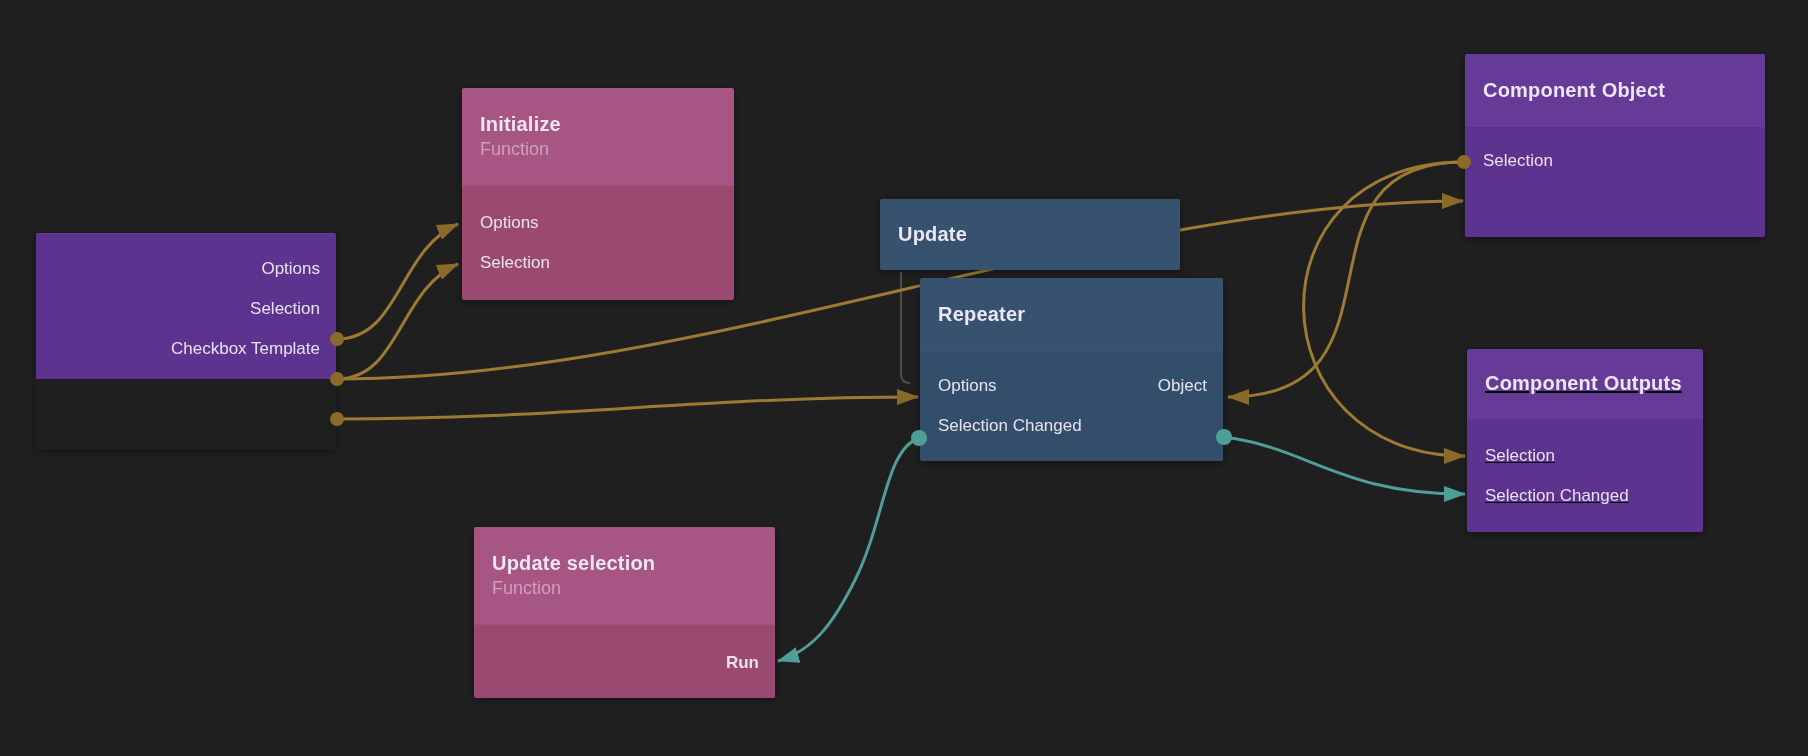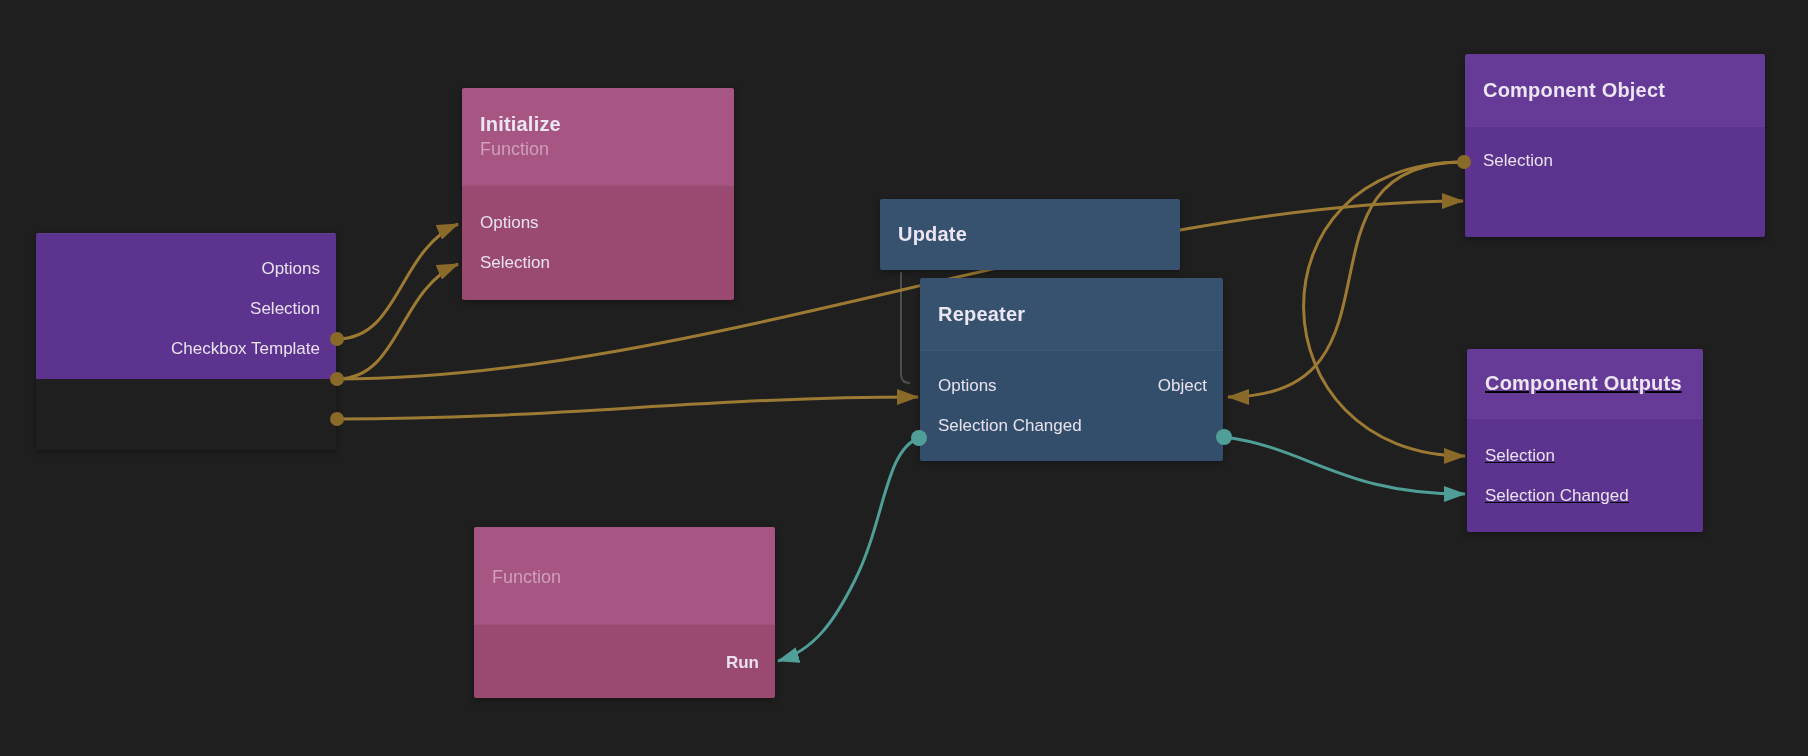--- a/index.html
+++ b/index.html
@@ -133,20 +133,21 @@
         <span class="port-label">Object</span>
       </div>
       <div class="port-row left">
         <span class="port-label">Selection Changed</span>
       </div>
     </div>
   </div>
 
   <div class="node pink" style="left:474px;top:527px;width:301px;height:171px;">
     <div class="node-header" style="height:97px;">
+      <div class="node-title">Update selection</div>
       <div class="node-subtitle">Function</div>
     </div>
     <div class="node-body" style="padding-top:18px;height:74px;font-weight:bold;">
       <div class="port-row right">
         <span class="port-label">Run</span>
       </div>
     </div>
   </div>
 
   <div class="node purple" style="left:1465px;top:54px;width:300px;height:183px;">

